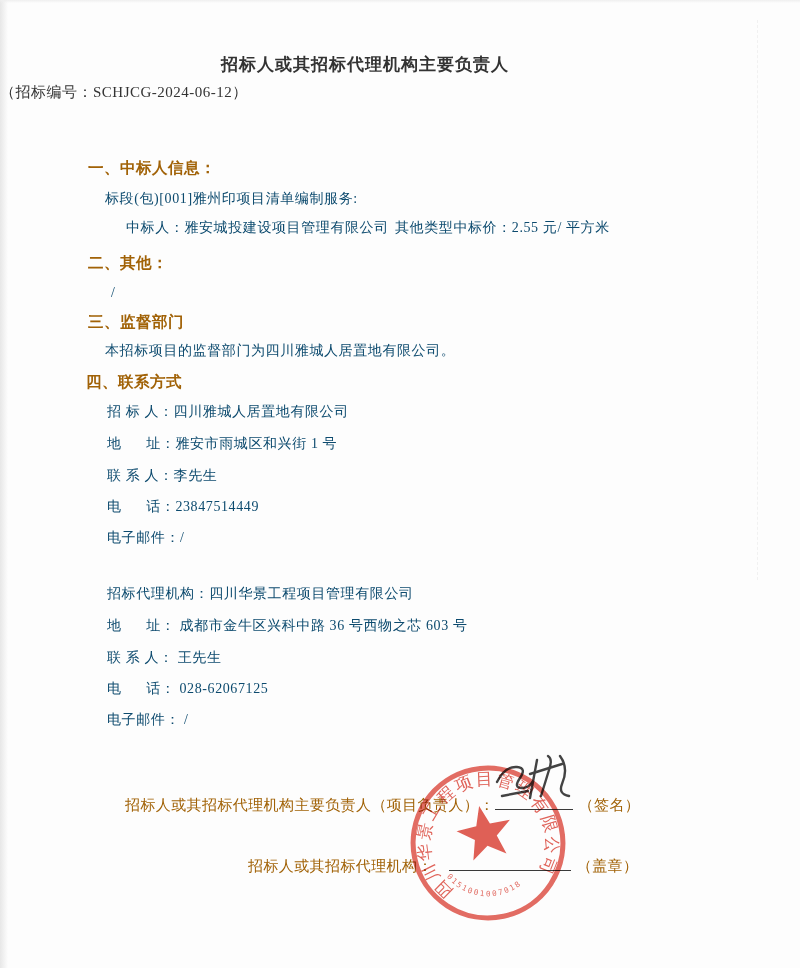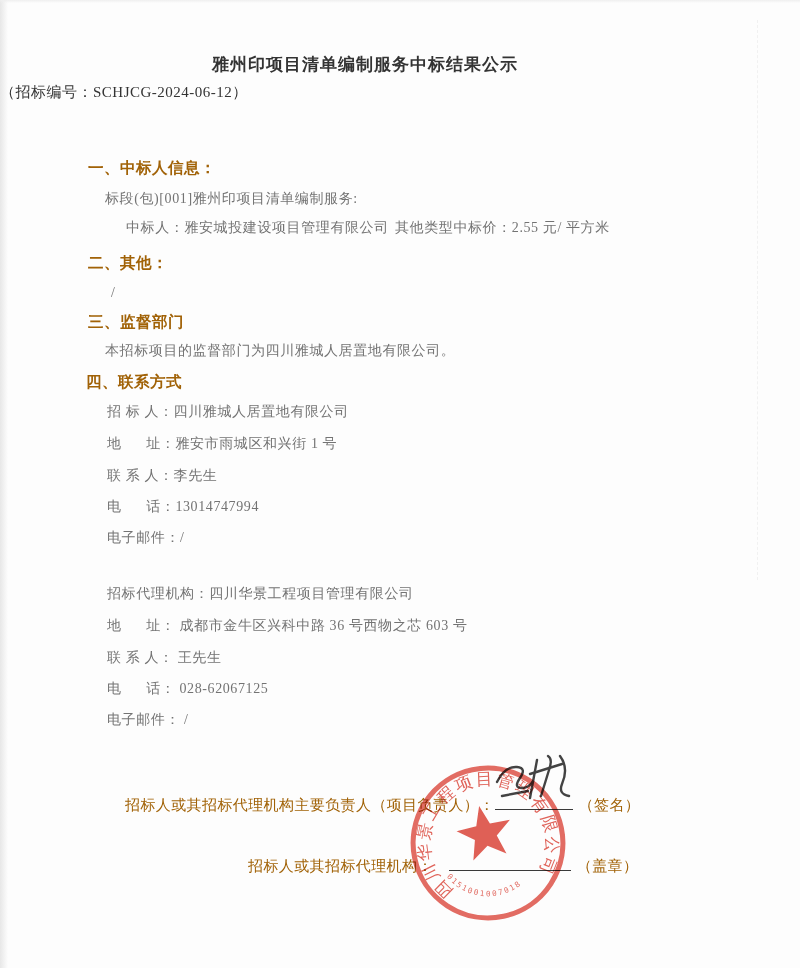--- a/index.html
+++ b/index.html
@@ -34,21 +34,21 @@
     letter-spacing:1px;color:#333;
   }
   .subtitle{
     position:absolute;top:83px;left:0;width:730px;
     text-align:left;font-size:15px;color:#333;letter-spacing:.5px;
   }
   .sec-heading{
     font-family:"Liberation Sans","DejaVu Sans",sans-serif;
     font-weight:bold;font-size:15.5px;color:#a16207;letter-spacing:.5px;
   }
-  .body-text{font-size:14px;color:#737373;letter-spacing:.6px;}
+  .body-text{font-size:14px;color:#0c4a6e;letter-spacing:.6px;}
   .kv .lbl{white-space:pre;}
   .footer-row{position:absolute;font-size:15px;color:#a16207;letter-spacing:.4px;white-space:nowrap;}
   .uline{
     display:inline-block;height:15px;vertical-align:baseline;
     border-bottom:1.6px solid #3a3a3a;
   }
   .uline.sign{width:78px;}
   .uline.stamp{width:122px;margin-left:16px;}
   .suffix{margin-left:6px;}
   
@@ -66,40 +66,40 @@
 </style>
 </head>
 <body>
 
 <div class="page">
 
   <div class="edge-left"></div>
   <div class="edge-top"></div>
   <div class="edge-right"></div>
 
-  <div class="title">雅州印项目清单编制服务中标结果公示</div>
+  <div class="title">招标人或其招标代理机构主要负责人</div>
   <div class="subtitle">（招标编号：SCHJCG-2024-06-12）</div>
 
   <div class="line sec-heading" style="top:158px;left:88px;">一、中标人信息：</div>
   <div class="line body-text" style="top:189px;left:105px;">标段(包)[001]雅州印项目清单编制服务:</div>
   <div class="line body-text" style="top:218px;left:126px;">中标人：雅安城投建设项目管理有限公司</div>
   <div class="line body-text" style="top:218px;left:395px;">其他类型中标价：2.55 元/ 平方米</div>
 
   <div class="line sec-heading" style="top:253px;left:88px;">二、其他：</div>
   <div class="line body-text" style="top:283px;left:111px;">/</div>
 
   <div class="line sec-heading" style="top:312px;left:88px;text-align:center;">三、监督部门</div>
   <div class="line body-text" style="top:341px;left:105px;">本招标项目的监督部门为四川雅城人居置地有限公司。</div>
 
   <div class="line sec-heading" style="top:372px;left:86px;">四、联系方式</div>
 
   <div class="line body-text kv" style="top:402px;left:107px;"><span class="lbl">招 标 人：</span><span>四川雅城人居置地有限公司</span></div>
   <div class="line body-text kv" style="top:434px;left:107px;"><span class="lbl">地      址：</span><span>雅安市雨城区和兴街 1 号</span></div>
   <div class="line body-text kv" style="top:466px;left:107px;"><span class="lbl">联 系 人：</span><span>李先生</span></div>
-  <div class="line body-text kv" style="top:497px;left:107px;"><span class="lbl">电      话：</span><span>13014747994</span></div>
+  <div class="line body-text kv" style="top:497px;left:107px;"><span class="lbl">电      话：</span><span>23847514449</span></div>
   <div class="line body-text kv" style="top:528px;left:107px;"><span class="lbl">电子邮件：</span><span>/</span></div>
 
   <div class="line body-text kv" style="top:584px;left:107px;"><span class="lbl">招标代理机构：</span><span>四川华景工程项目管理有限公司</span></div>
   <div class="line body-text kv" style="top:616px;left:107px;"><span class="lbl">地      址：</span><span> 成都市金牛区兴科中路 36 号西物之芯 603 号</span></div>
   <div class="line body-text kv" style="top:648px;left:107px;"><span class="lbl">联 系 人：</span><span> 王先生</span></div>
   <div class="line body-text kv" style="top:679px;left:107px;"><span class="lbl">电      话：</span><span> 028-62067125</span></div>
   <div class="line body-text kv" style="top:710px;left:107px;"><span class="lbl">电子邮件：</span><span> /</span></div>
 
   <div class="footer-row" style="top:794px;left:125px;"><span>招标人或其招标代理机构主要负责人（项目负责人）：</span><span class="uline sign"></span><span class="suffix">（签名）</span></div>
 

